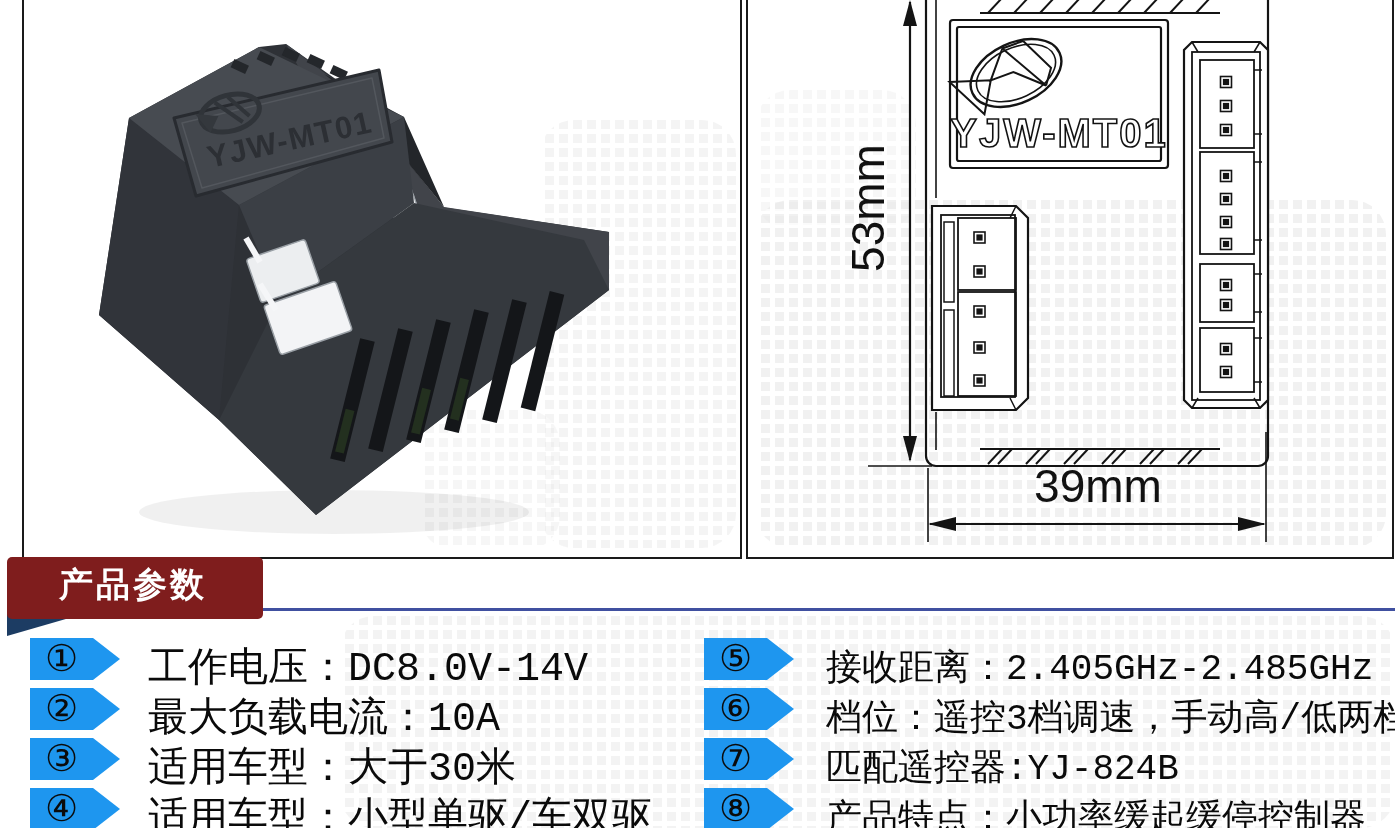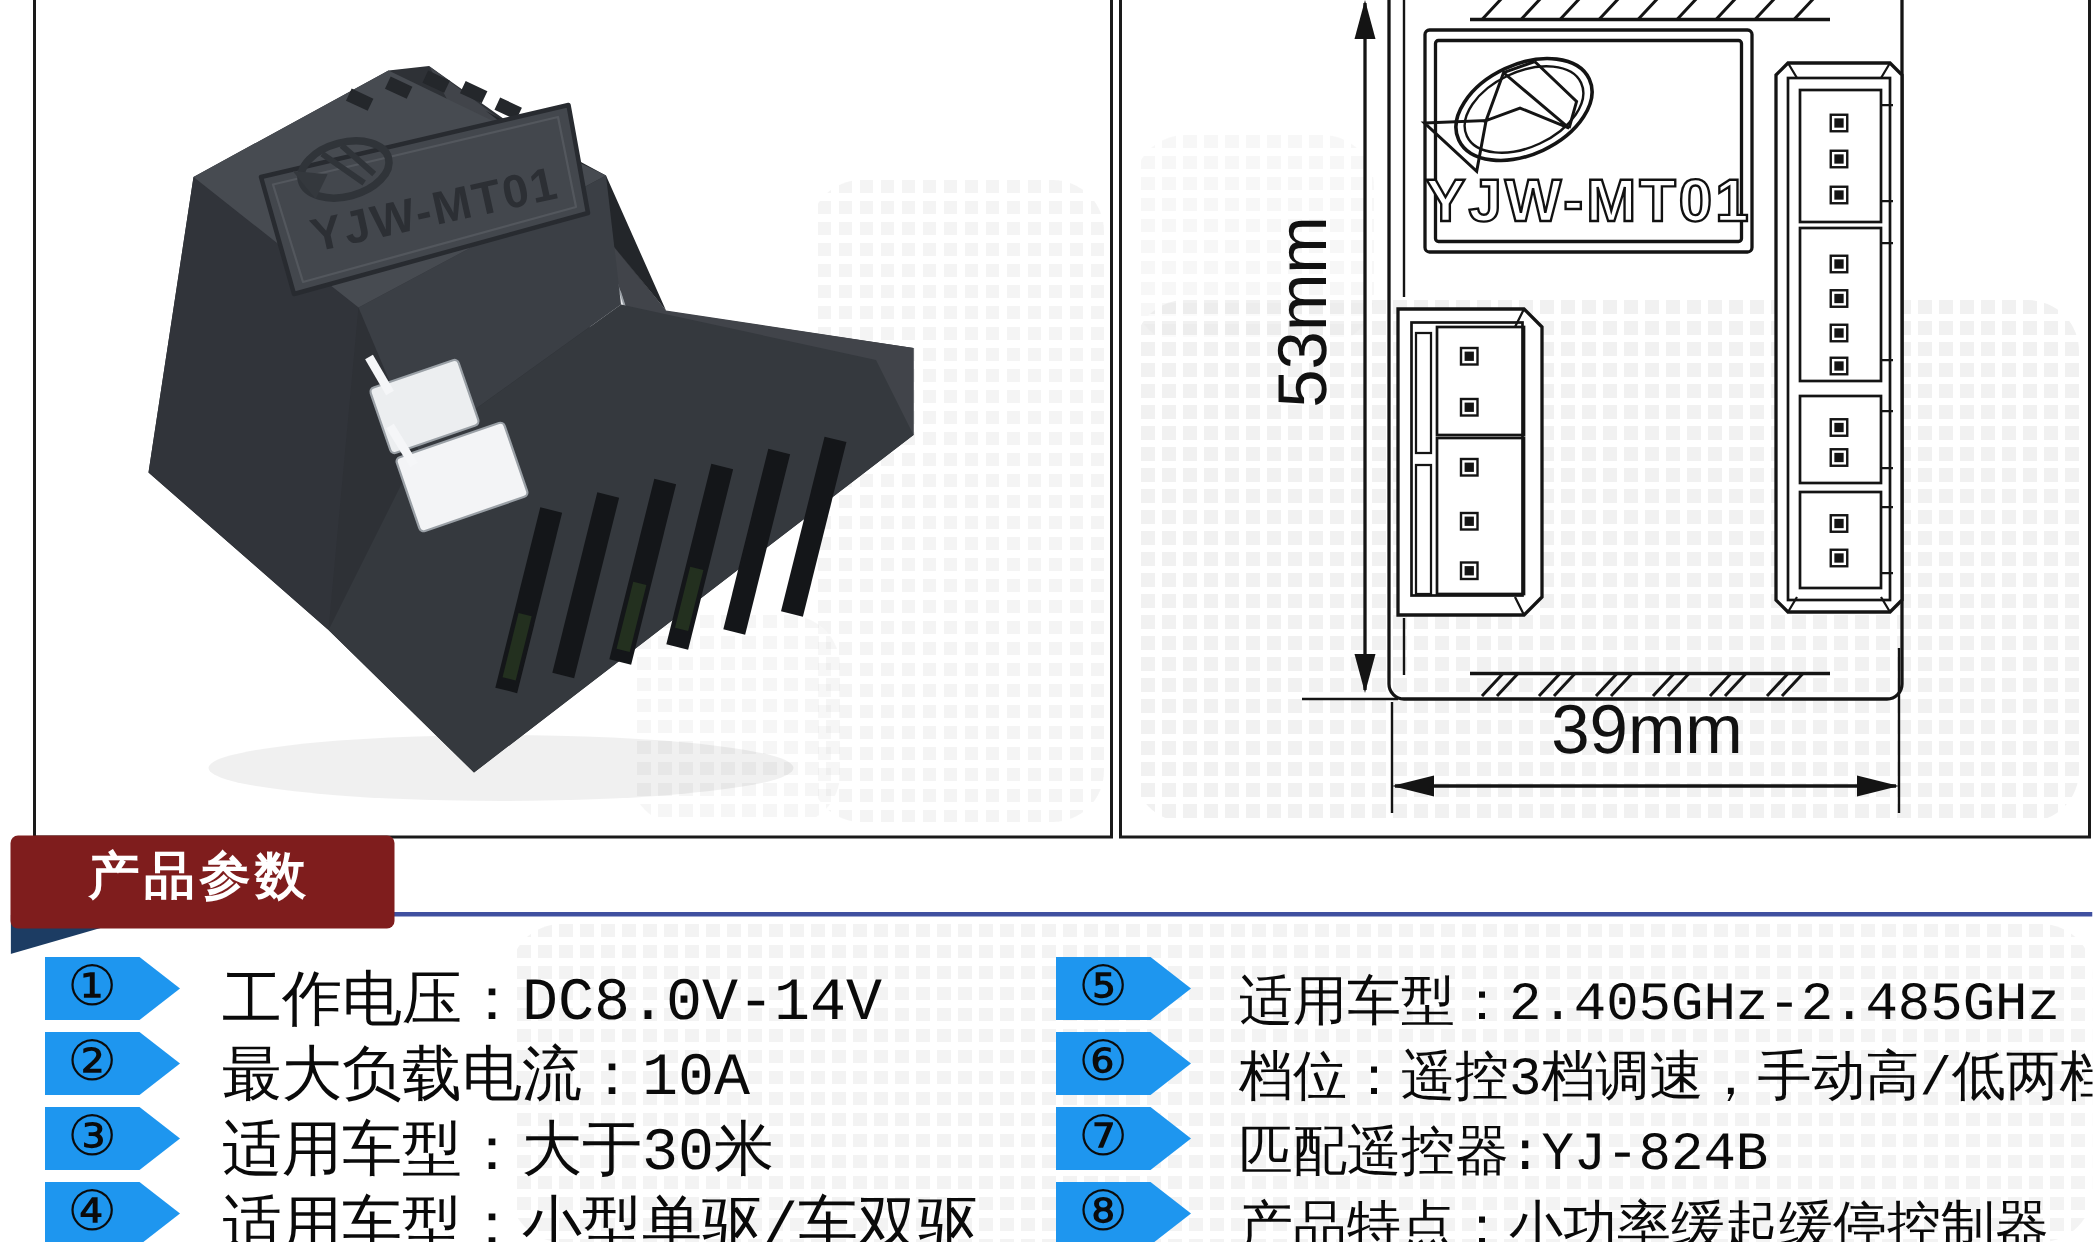--- a/index.html
+++ b/index.html
@@ -285,21 +285,21 @@
   <div class="badge">
       <span>④</span>
     </div>
   <div class="spec-text">适用车型：小型单驱/车双驱</div>
 </div>
 
 <div class="spec-row col-r rw1">
   <div class="badge">
       <span>⑤</span>
     </div>
-  <div class="spec-text">适用车型：2.405GHz-2.485GHz</div>
+  <div class="spec-text">接收距离：2.405GHz-2.485GHz</div>
 </div>
 <div class="spec-row col-r rw2">
   <div class="badge">
       <span>⑥</span>
     </div>
   <div class="spec-text">档位：遥控3档调速，手动高/低两档</div>
 </div>
 <div class="spec-row col-r rw3">
   <div class="badge">
       <span>⑦</span>

